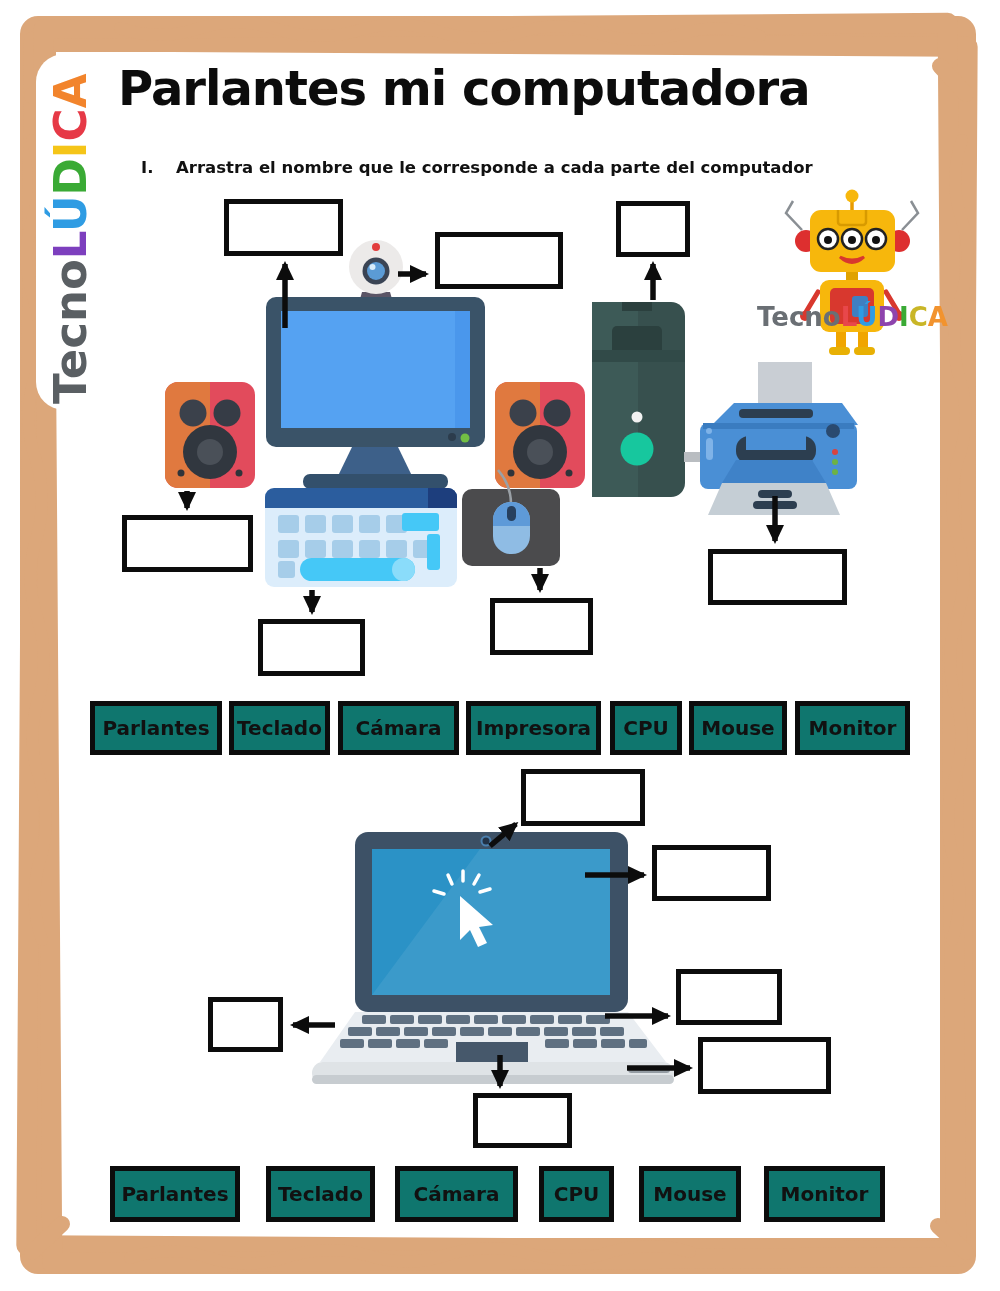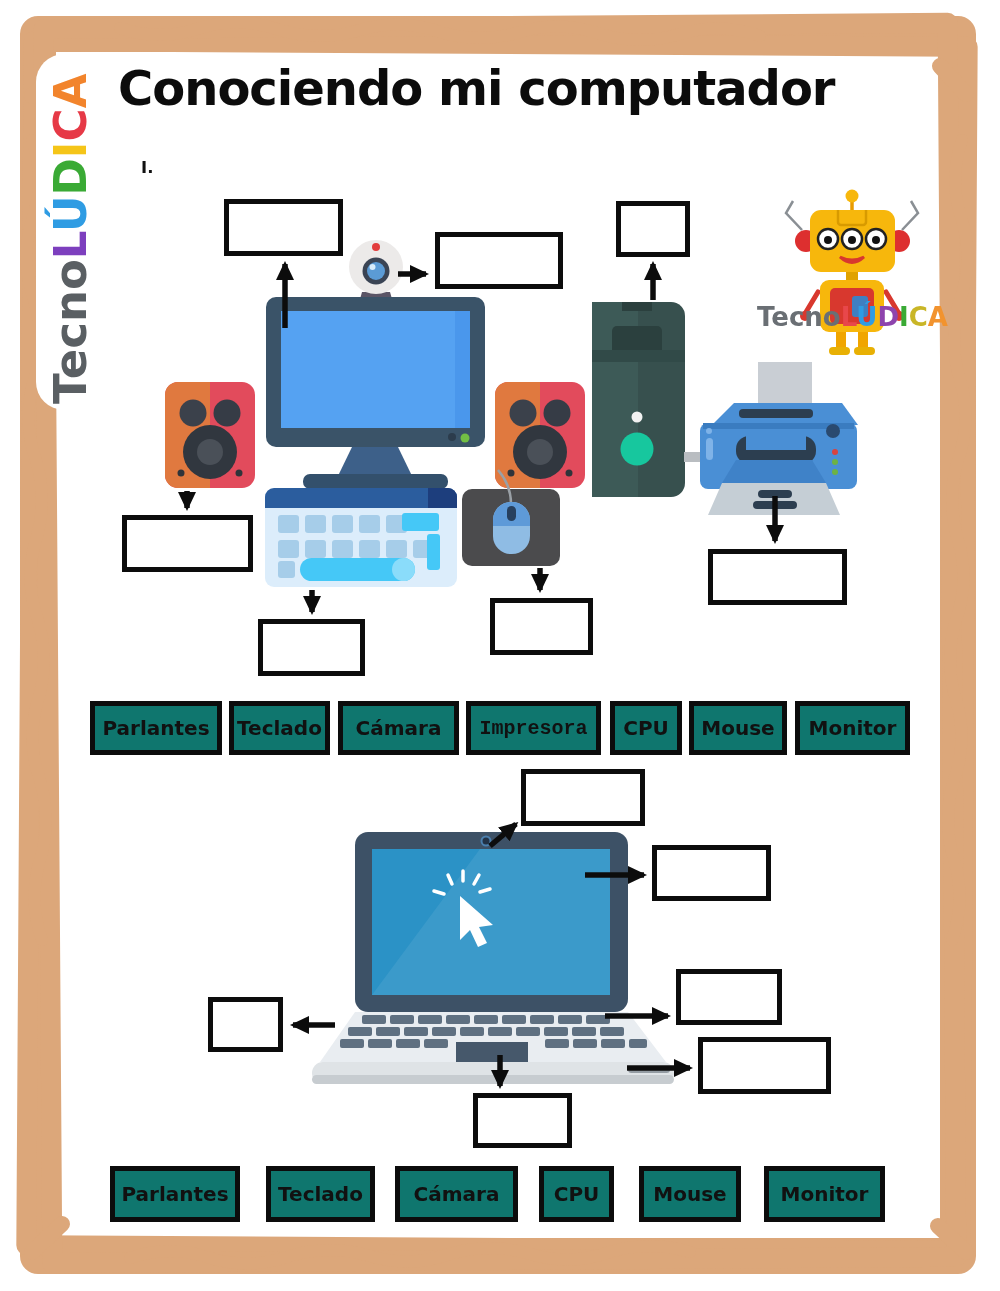--- a/index.html
+++ b/index.html
@@ -41,22 +41,23 @@
       <path d="M32,140 q14,40 0,80 q-12,40 2,80 q12,40 0,80 q-12,40 2,80 q12,40 0,80 q-12,40 2,80 q12,40 0,80 q-12,40 2,80 q12,40 0,80 q-12,40 2,80" stroke-width="12"></path>
       <path d="M962,140 q-14,40 0,80 q12,40 -2,80 q-12,40 0,80 q12,40 -2,80 q-12,40 0,80 q12,40 -2,80 q-12,40 0,80 q12,40 -2,80 q-12,40 0,80 q12,40 -2,80" stroke-width="12"></path>
     </g>
   </svg>
 
   <div class="abs logo-knockout"></div>
   <div class="abs" id="logo-left">
     <span class="gray">Tecno</span><span class="ll0">L</span><span class="ll1">Ú</span><span class="ll2">D</span><span class="ll3">I</span><span class="ll4">C</span><span class="ll5">A</span>
   </div>
 
-  <div class="abs" id="title">Conociendo mi computador</div>
+  <div class="abs" id="title">Parlantes mi computadora</div>
   <div class="abs instr" style="left:141px;top:158px;">I.</div>
+  <div class="abs instr" style="left:176px;top:158px;">Arrastra el nombre que le corresponde a cada parte del computador</div>
 
   <svg width="1000" height="1291" viewBox="0 0 1000 1291">
     <defs>
       <marker id="ah" markerUnits="userSpaceOnUse" markerWidth="26" markerHeight="22" refX="16" refY="9" orient="auto">
         <path d="M0,0 L19,9 L0,18 z" fill="#0c0c0c"></path>
       </marker>
     </defs>
 
     <g>
       <polygon points="362,292 390,292 399,324 353,324" fill="#5b5566"></polygon>
@@ -272,21 +273,21 @@
   <div class="box" style="left:435px;top:232px;width:128px;height:57px;"></div>
   <div class="box" style="left:616px;top:201px;width:74px;height:56px;"></div>
   <div class="box" style="left:122px;top:515px;width:131px;height:57px;"></div>
   <div class="box" style="left:258px;top:619px;width:107px;height:57px;"></div>
   <div class="box" style="left:490px;top:598px;width:103px;height:57px;"></div>
   <div class="box" style="left:708px;top:549px;width:139px;height:56px;"></div>
 
   <div class="chip" style="left:90px;top:701px;width:132px;height:54px;">Parlantes</div>
   <div class="chip" style="left:229px;top:701px;width:101px;height:54px;">Teclado</div>
   <div class="chip" style="left:338px;top:701px;width:121px;height:54px;">Cámara</div>
-  <div class="chip" style="left:466px;top:701px;width:135px;height:54px;font-family:Liberation Mono, monospace;">Impresora</div>
+  <div class="chip" style="left:466px;top:701px;width:135px;height:54px;">Impresora</div>
   <div class="chip" style="left:610px;top:701px;width:72px;height:54px;">CPU</div>
   <div class="chip" style="left:689px;top:701px;width:98px;height:54px;">Mouse</div>
   <div class="chip" style="left:795px;top:701px;width:115px;height:54px;">Monitor</div>
 
   <div class="box" style="left:521px;top:769px;width:124px;height:57px;"></div>
   <div class="box" style="left:652px;top:845px;width:119px;height:56px;"></div>
   <div class="box" style="left:208px;top:997px;width:75px;height:55px;"></div>
   <div class="box" style="left:676px;top:969px;width:106px;height:56px;"></div>
   <div class="box" style="left:698px;top:1037px;width:133px;height:57px;"></div>
   <div class="box" style="left:473px;top:1093px;width:99px;height:55px;"></div>

